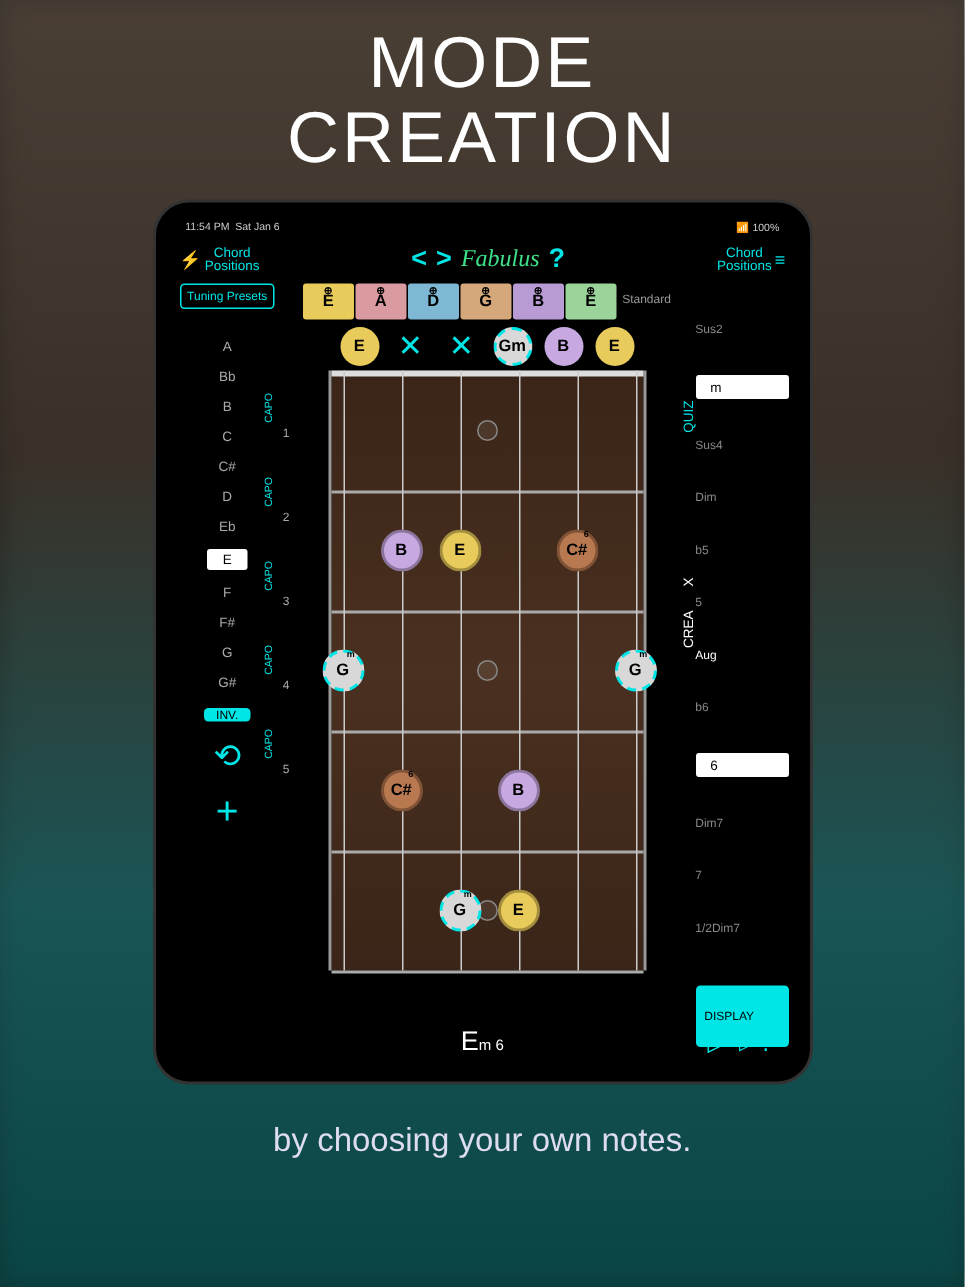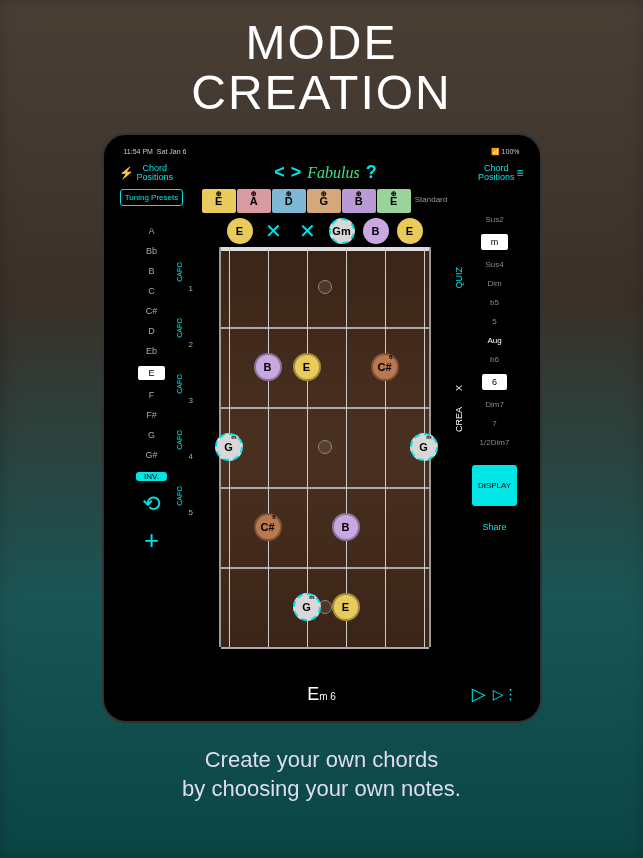--- a/index.html
+++ b/index.html
@@ -224,24 +224,23 @@
     transform:translate(-50%,-50%);
     border:2px solid rgba(0,0,0,0.3);
   }
   .note-dot.dashed { border:2px dashed #00e5e5; }
   .note-dot .sup { position:absolute; top:-1px; right:4px; font-size:6px; }
 
   .right-col {
     width:62px;
     display:flex;
     flex-direction:column;
-    align-items:center;
     font-size:8px;
     color:#888;
-    gap:10px;
+    gap:26px;
     padding-top:28px;
     position:relative;
   }
   .right-col .sel-box {
     background:#fff;
     color:#000;
     padding:3px 10px;
     border-radius:2px;
     font-size:9px;
   }
@@ -446,15 +445,14 @@
         <span>E</span><span class="suffix">m 6</span>
       </div>
       <span class="play-tri">▷</span>
       <span class="strum-icon">▷⋮</span>
     </div>
 
   </div>
 </div>
 
 <div class="caption">
-  <div>Create your own chords</div>
   <div>by choosing your own notes.</div>
 </div>
 
 </body></html>

